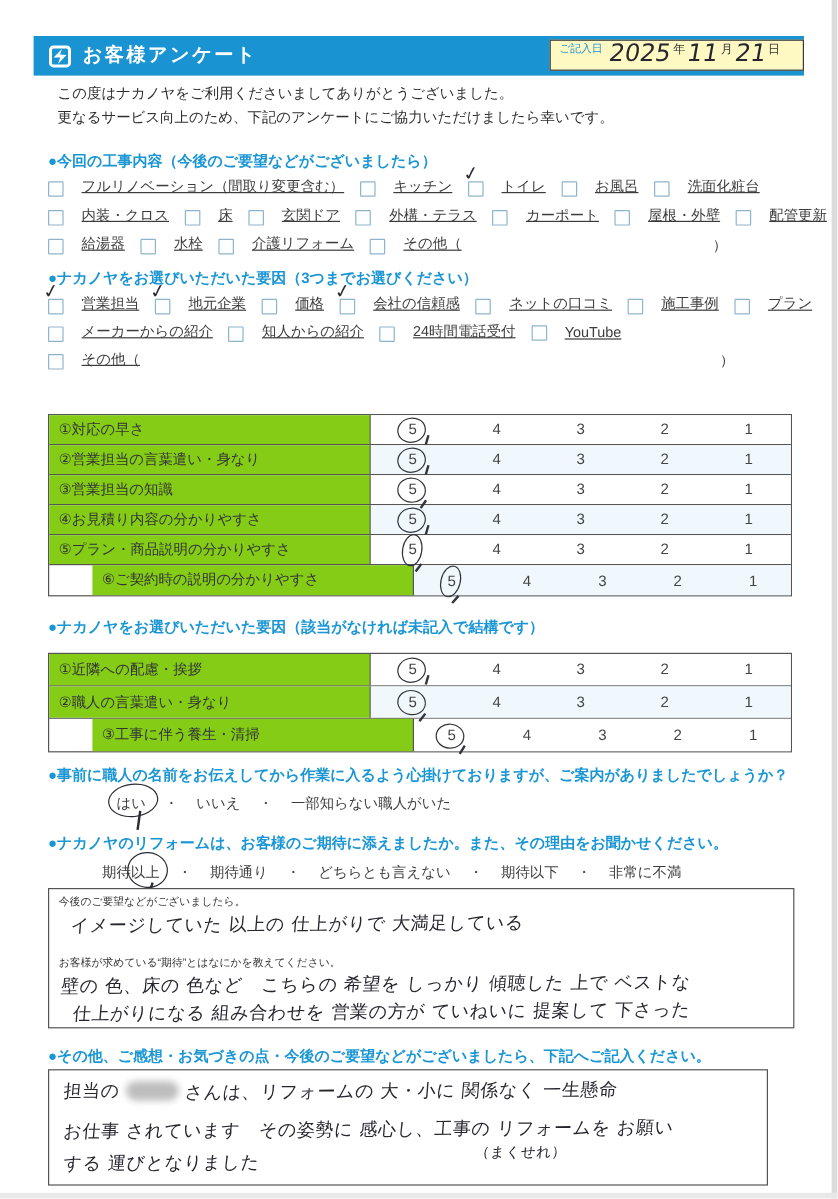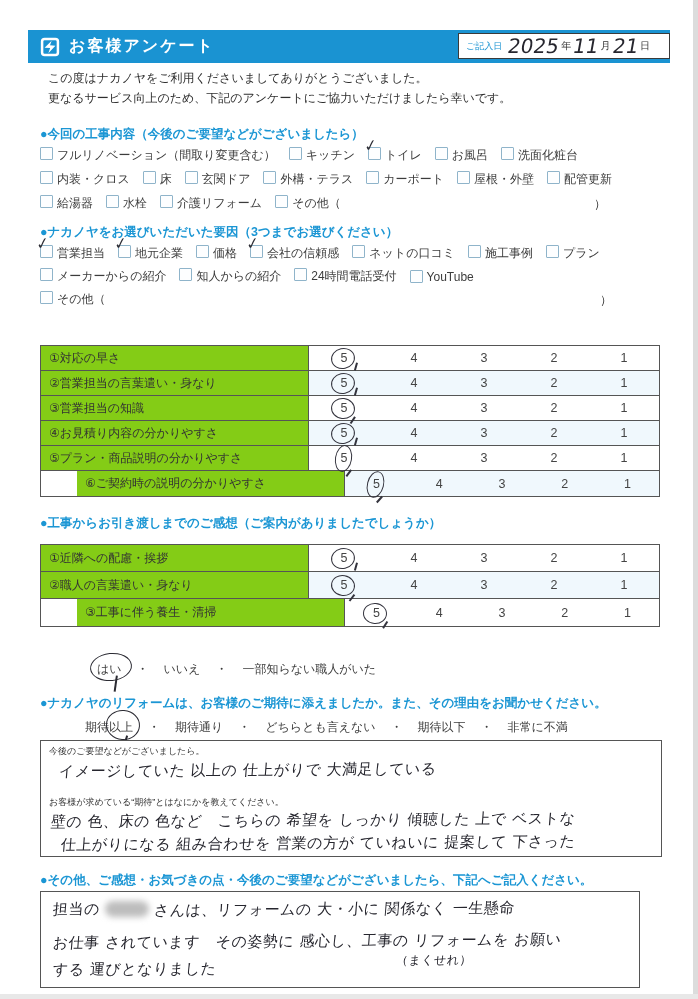--- a/index.html
+++ b/index.html
@@ -9,32 +9,32 @@
     color:#3c3c3c;
   }
   .scan{position:relative;width:698px;height:999px;background:#ffffff;overflow:hidden;}
   .edge-r{position:absolute;left:693px;top:0;width:5px;height:999px;background:#dcdcdc;}
   .edge-b{position:absolute;left:0;top:994px;width:698px;height:5px;background:#e8e8e8;}
 
   
   .topbar{position:absolute;left:28px;top:30px;width:642px;height:33px;background:#1a93d2;display:flex;align-items:center;}
   .logo{margin-left:12px;display:flex;align-items:center;}
   .title{color:#ffffff;font-weight:bold;font-size:16px;letter-spacing:2px;margin-left:9px;}
-  .datebox{position:absolute;left:430px;top:3px;width:212px;height:26px;background:#ffffff;border:1px solid #3a3a3a;display:flex;align-items:center;padding:0 7px;box-sizing:border-box;}
+  .datebox{position:absolute;left:430px;top:3px;width:212px;height:26px;background:#fef9c3;border:1px solid #3a3a3a;display:flex;align-items:flex-start;padding:0 7px;box-sizing:border-box;}
   .datelabel{font-size:9px;color:#1a93d2;margin-right:6px;white-space:nowrap;}
   .dateunit{font-size:10px;color:#333;margin:0 2px;}
   .hwdate{display:inline-block;font-family:"DejaVu Sans",sans-serif;font-size:20px;color:#26262e;transform:skewX(-10deg);line-height:1;}
 
   
   .intro{position:absolute;left:48px;top:68px;font-size:12px;color:#2e2e2e;line-height:20px;}
   .heading{position:absolute;left:40px;color:#1b96d4;font-weight:bold;font-size:12.5px;white-space:nowrap;}
 
   
   .cb-row{position:absolute;left:40px;display:flex;gap:13px;align-items:center;white-space:nowrap;}
-  .cb-item{display:inline-flex;align-items:flex-start;gap:4px;position:relative;}
+  .cb-item{display:inline-flex;align-items:flex-end;gap:15px;position:relative;text-decoration:underline;}
   .cb{width:11px;height:11px;border:1px solid #8fb4ca;background:#fdfeff;border-radius:1px;flex:none;}
   .cb-label{font-size:12px;color:#3c3c3c;}
   .check{position:absolute;left:-4px;top:-9px;font-size:16px;font-weight:bold;color:#2b2b33;transform:rotate(-10deg);line-height:1;}
   .paren{position:absolute;font-size:12px;color:#3c3c3c;}
 
   
   .collabel{position:absolute;width:50px;text-align:center;font-size:10px;color:#555;margin-top:40px;}
   .stable{position:absolute;left:40px;width:620px;border:1px solid #555;box-sizing:border-box;}
   .trow{display:flex;border-bottom:1px solid #555;box-sizing:border-box;}
   .trow:last-child{border-bottom:none;padding-left:36px;}
@@ -346,21 +346,21 @@
         <span class="num">
             <span>2</span>
           </span>
         <span class="num">
             <span>1</span>
           </span>
       </div>
     </div>
   </div>
 
-  <div class="heading" style="top:515px">●工事からお引き渡しまでのご感想（ご案内がありましたでしょうか）</div>
+  <div class="heading" style="top:515px">●ナカノヤをお選びいただいた要因（該当がなければ未記入で結構です）</div>
   <span class="collabel" style="left:320px;top:531px">満足</span>
   <span class="collabel" style="left:460px;top:531px">ふつう</span>
   <span class="collabel" style="left:600px;top:531px">不満</span>
   <div class="stable" style="top:544px">
     <div class="trow" style="height:27px">
       <div class="tlabel">①近隣への配慮・挨拶</div>
       <div class="tnums">
         <span class="num">
             <i class="oval"></i>
             <span>5</span>
@@ -416,20 +416,21 @@
         <span class="num">
             <span>2</span>
           </span>
         <span class="num">
             <span>1</span>
           </span>
       </div>
     </div>
   </div>
 
+  <div class="heading" style="top:638px">●事前に職人の名前をお伝えしてから作業に入るよう心掛けておりますが、ご案内がありましたでしょうか？</div>
   <div class="opts" style="left:97px;top:661px">
     <span>はい</span>
     <span>・</span>
     <span>いいえ</span>
     <span>・</span>
     <span>一部知らない職人がいた</span>
   </div>
   <i class="opt-oval" style="left:90px;top:653px;width:40px;height:26px;transform:rotate(-6deg)"></i>
 
   <div class="heading" style="top:695px">●ナカノヤのリフォームは、お客様のご期待に添えましたか。また、その理由をお聞かせください。</div>

